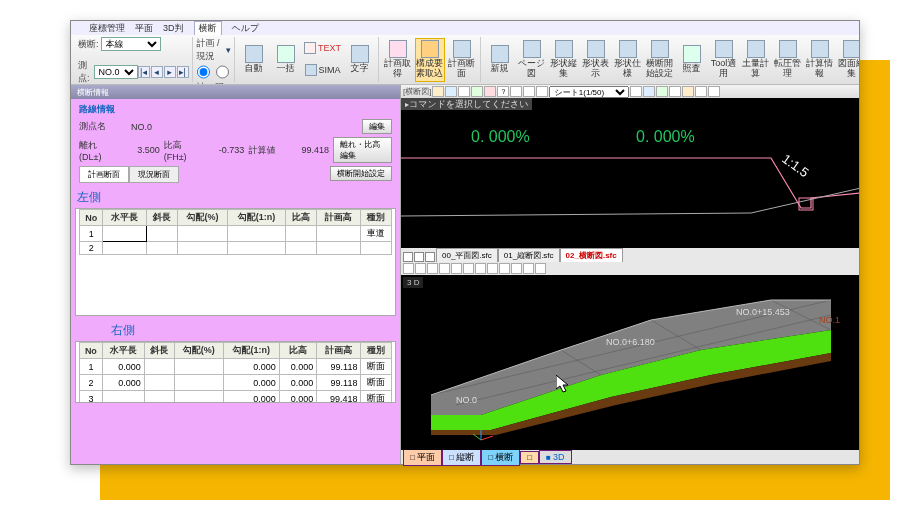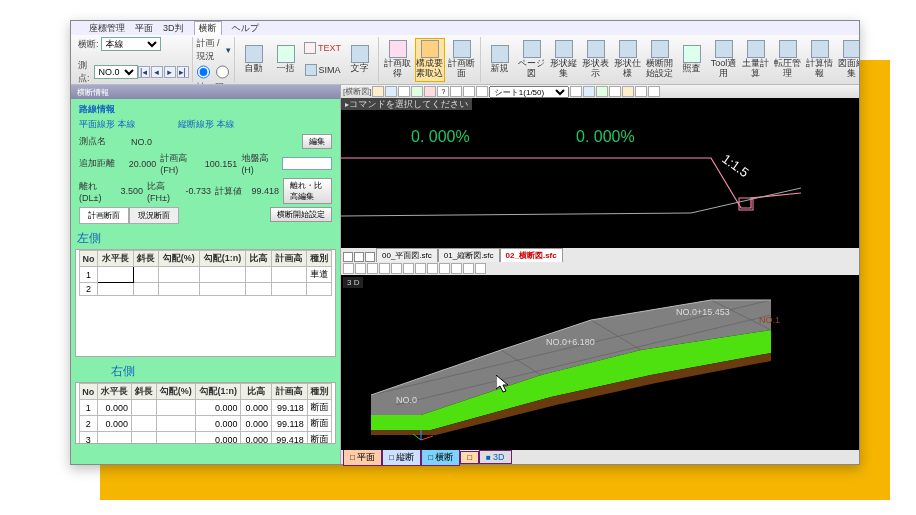--- a/index.html
+++ b/index.html
@@ -18,21 +18,21 @@
 .ribbon .dd label{color:#444;margin-right:2px;}
 .ribbon select,.ribbon input{font-size:9px;height:14px;border:1px solid #7a9;background:#fff;}
 .nav-btns{display:flex;gap:1px;}
 .nav-btns span{width:12px;height:12px;border:1px solid #9ab;background:#eef;display:flex;align-items:center;justify-content:center;color:#246;cursor:pointer;}
 .rbtn{display:flex;flex-direction:column;align-items:center;justify-content:center;width:30px;height:44px;border:1px solid transparent;cursor:pointer;font-size:8px;color:#333;text-align:center;line-height:1.1;}
 .rbtn .ico{width:18px;height:18px;background:#cde;border:1px solid #89a;margin-bottom:1px;}
 .rbtn.sel{background:#ffe3a0;border-color:#e0b000;}
 .rbtn.small{width:40px;height:22px;flex-direction:row;gap:2px;}
 .rbtn.small .ico{width:12px;height:12px;}
 .workspace{flex:1;display:flex;min-height:0;}
-.left-panel{width:270px;background:#86efac;border-right:1px solid #aaa;display:flex;flex-direction:column;}
+.left-panel{width:330px;background:#f0abfc;border-right:1px solid #aaa;display:flex;flex-direction:column;}
 .panel-tab{height:14px;background:linear-gradient(#aac,#88a);color:#fff;font-size:8px;display:flex;align-items:center;padding:0 6px;}
 .info-block{padding:4px 8px;font-size:9px;}
 .info-block .hdr{color:#1565c0;font-weight:bold;margin-bottom:2px;}
 .info-block .sub{color:#1565c0;display:inline-block;margin-right:40px;}
 .info-block .subv{color:#1565c0;}
 .info-row{display:flex;align-items:center;margin-top:3px;gap:4px;}
 .info-row label{width:48px;color:#333;}
 .info-row .val{width:48px;text-align:right;color:#333;}
 .info-row input{width:50px;height:13px;border:1px solid #7aa;font-size:9px;text-align:right;padding-right:2px;}
 .btn-small{border:1px solid #999;background:linear-gradient(#fff,#ddd);padding:1px 6px;cursor:pointer;font-size:8px;}
@@ -213,37 +213,25 @@
 
   </div>
 
   <div class="workspace">
 
     <div class="left-panel">
       <div class="panel-tab">横断情報</div>
 
       <div class="info-block">
         <div class="hdr">路線情報</div>
-        <div>
-          <span class="sub"><span>平面線形</span> <span class="subv">本線</span></span>
-          <span class="sub"><span>縦断線形</span> <span class="subv">本線</span></span>
-        </div>
         <div class="info-row">
           <label>測点名</label>
           <span class="val" style="text-align:left;">NO.0</span>
           <span style="flex:1"></span>
           <span class="btn-small">編集</span>
-        </div>
-        <div class="info-row">
-          <label>追加距離</label>
-          <span class="val">20.000</span>
-          <label>計画高(FH)</label>
-          <span class="val">100.151</span>
-          <label>地盤高(H)</label>
-          <input value="" style="">
         </div>
         <div class="info-row">
           <label>離れ(DL±)</label>
           <span class="val">3.500</span>
           <label>比高(FH±)</label>
           <span class="val">-0.733</span>
           <label>計算値</label>
           <span class="val">99.418</span>
           <span class="btn-small" style="margin-left:auto;">離れ・比高編集</span>
         </div>

